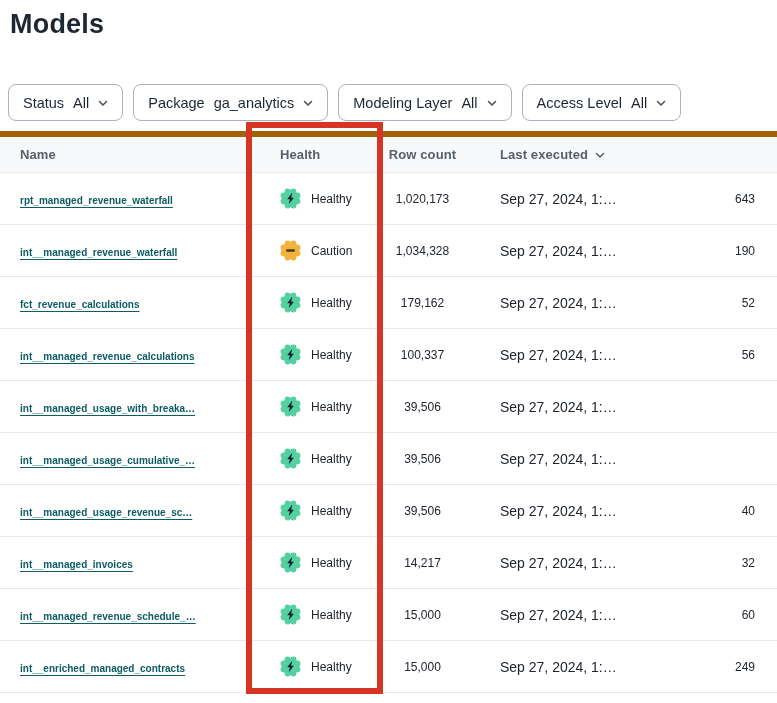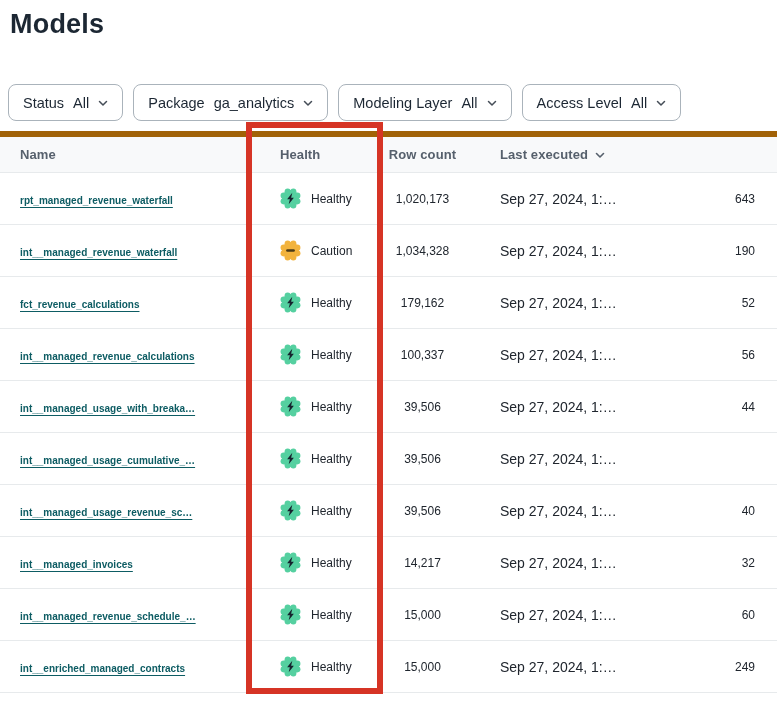--- a/index.html
+++ b/index.html
@@ -249,21 +249,20 @@
               <circle cx="7.28" cy="3.44" r="2.9"></circle>
               <circle cx="12.72" cy="3.44" r="2.9"></circle>
               <circle cx="16.56" cy="7.28" r="2.9"></circle>
             </g>
             <path d="M11.7,4.6 L6.8,10.7 L9.4,10.7 L8.3,15.4 L13.2,9.3 L10.6,9.3 Z" fill="#16222e"></path>
           </svg>
           <span class="health-label">Healthy</span>
         </div>
         <div class="cell-rowcount num-val">39,506</div>
         <div class="cell-lastexec date-val">Sep 27, 2024, 1:…</div>
-        <div class="cell-querycount num-val">44</div>
       </div>
       <div class="tr">
         <div class="cell-name"><a class="name-link">int__managed_usage_cumulative_…</a></div>
         <div class="cell-health">
           <svg width="21" height="21" viewBox="0 0 20 20" class="badge-icon">
             <g fill="#55d0a0">
               <circle cx="10" cy="10" r="8"></circle>
               <circle cx="16.56" cy="12.72" r="2.9"></circle>
               <circle cx="12.72" cy="16.56" r="2.9"></circle>
               <circle cx="7.28" cy="16.56" r="2.9"></circle>

